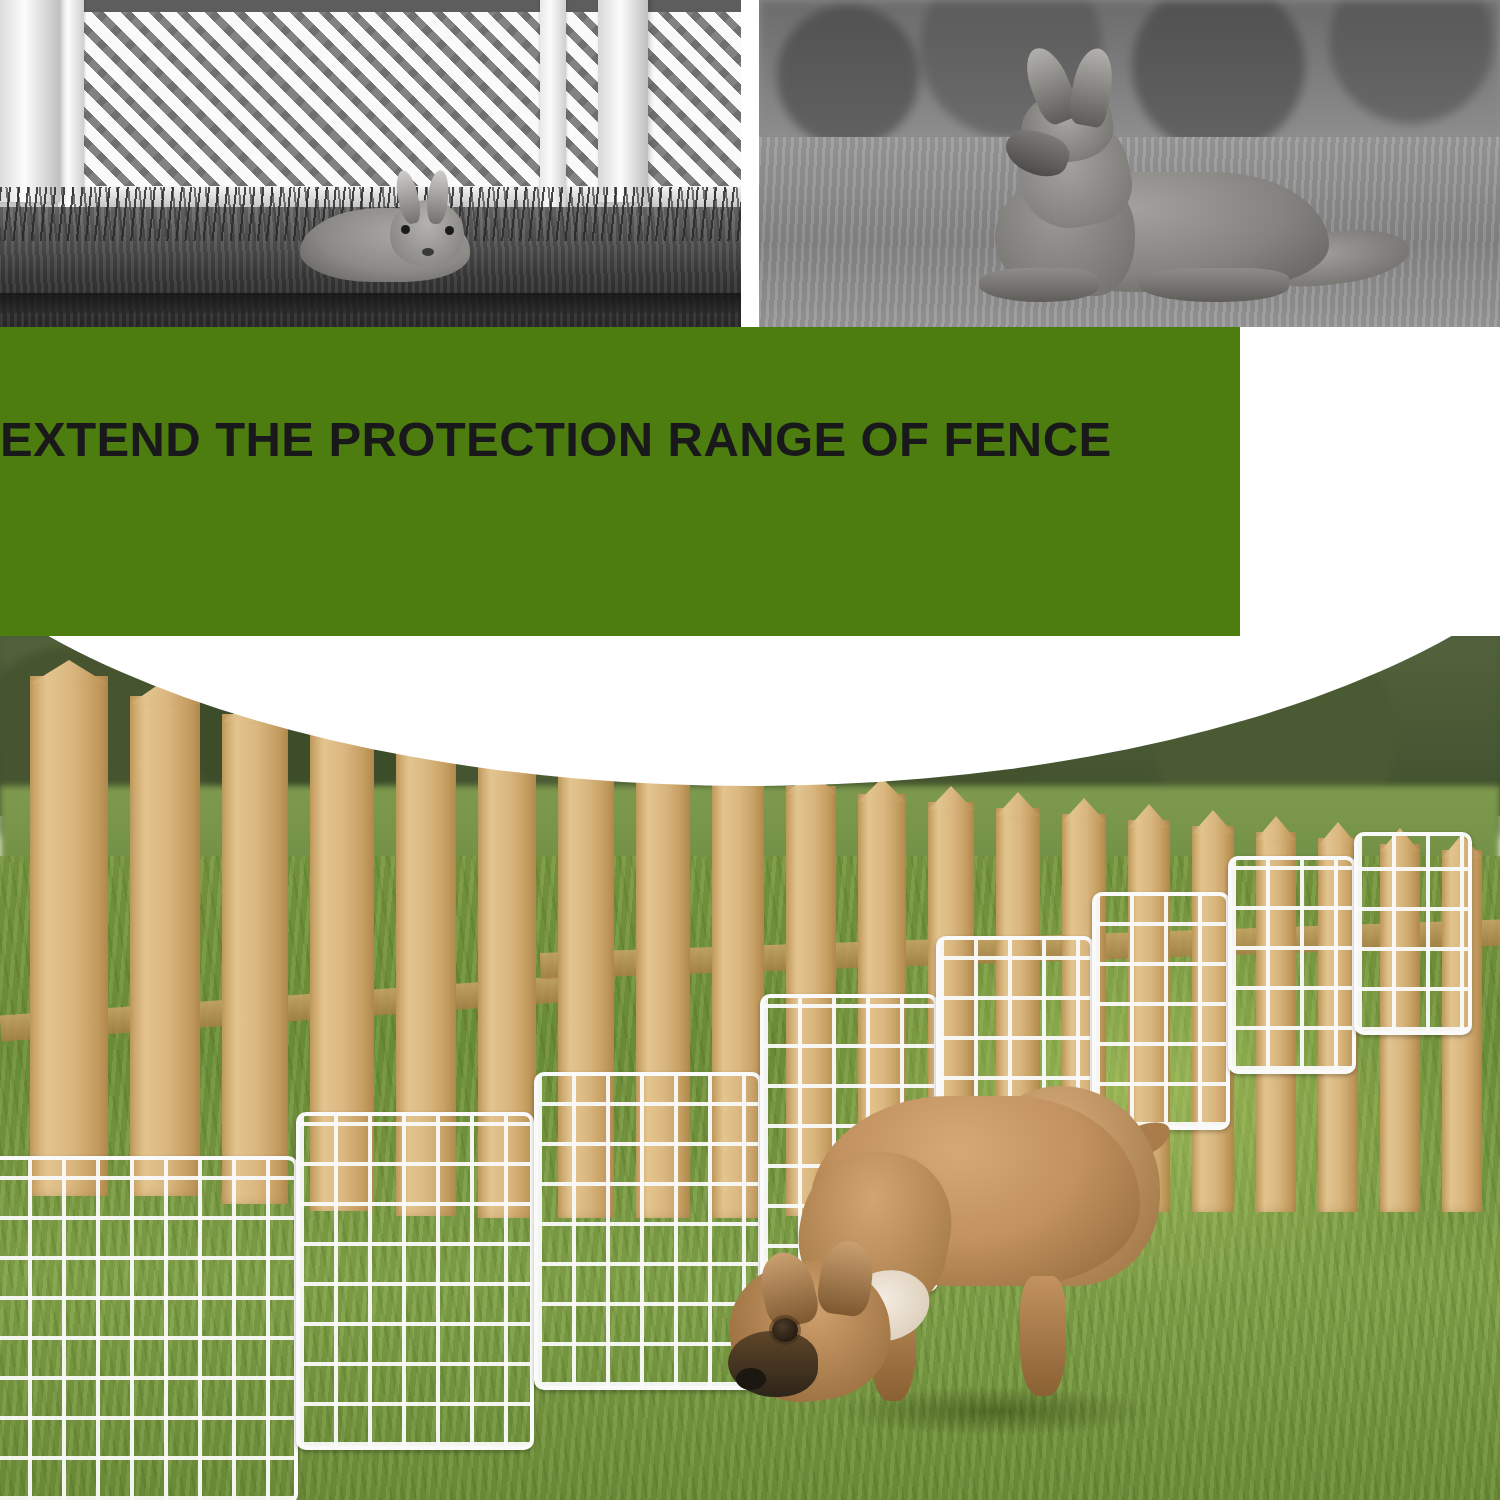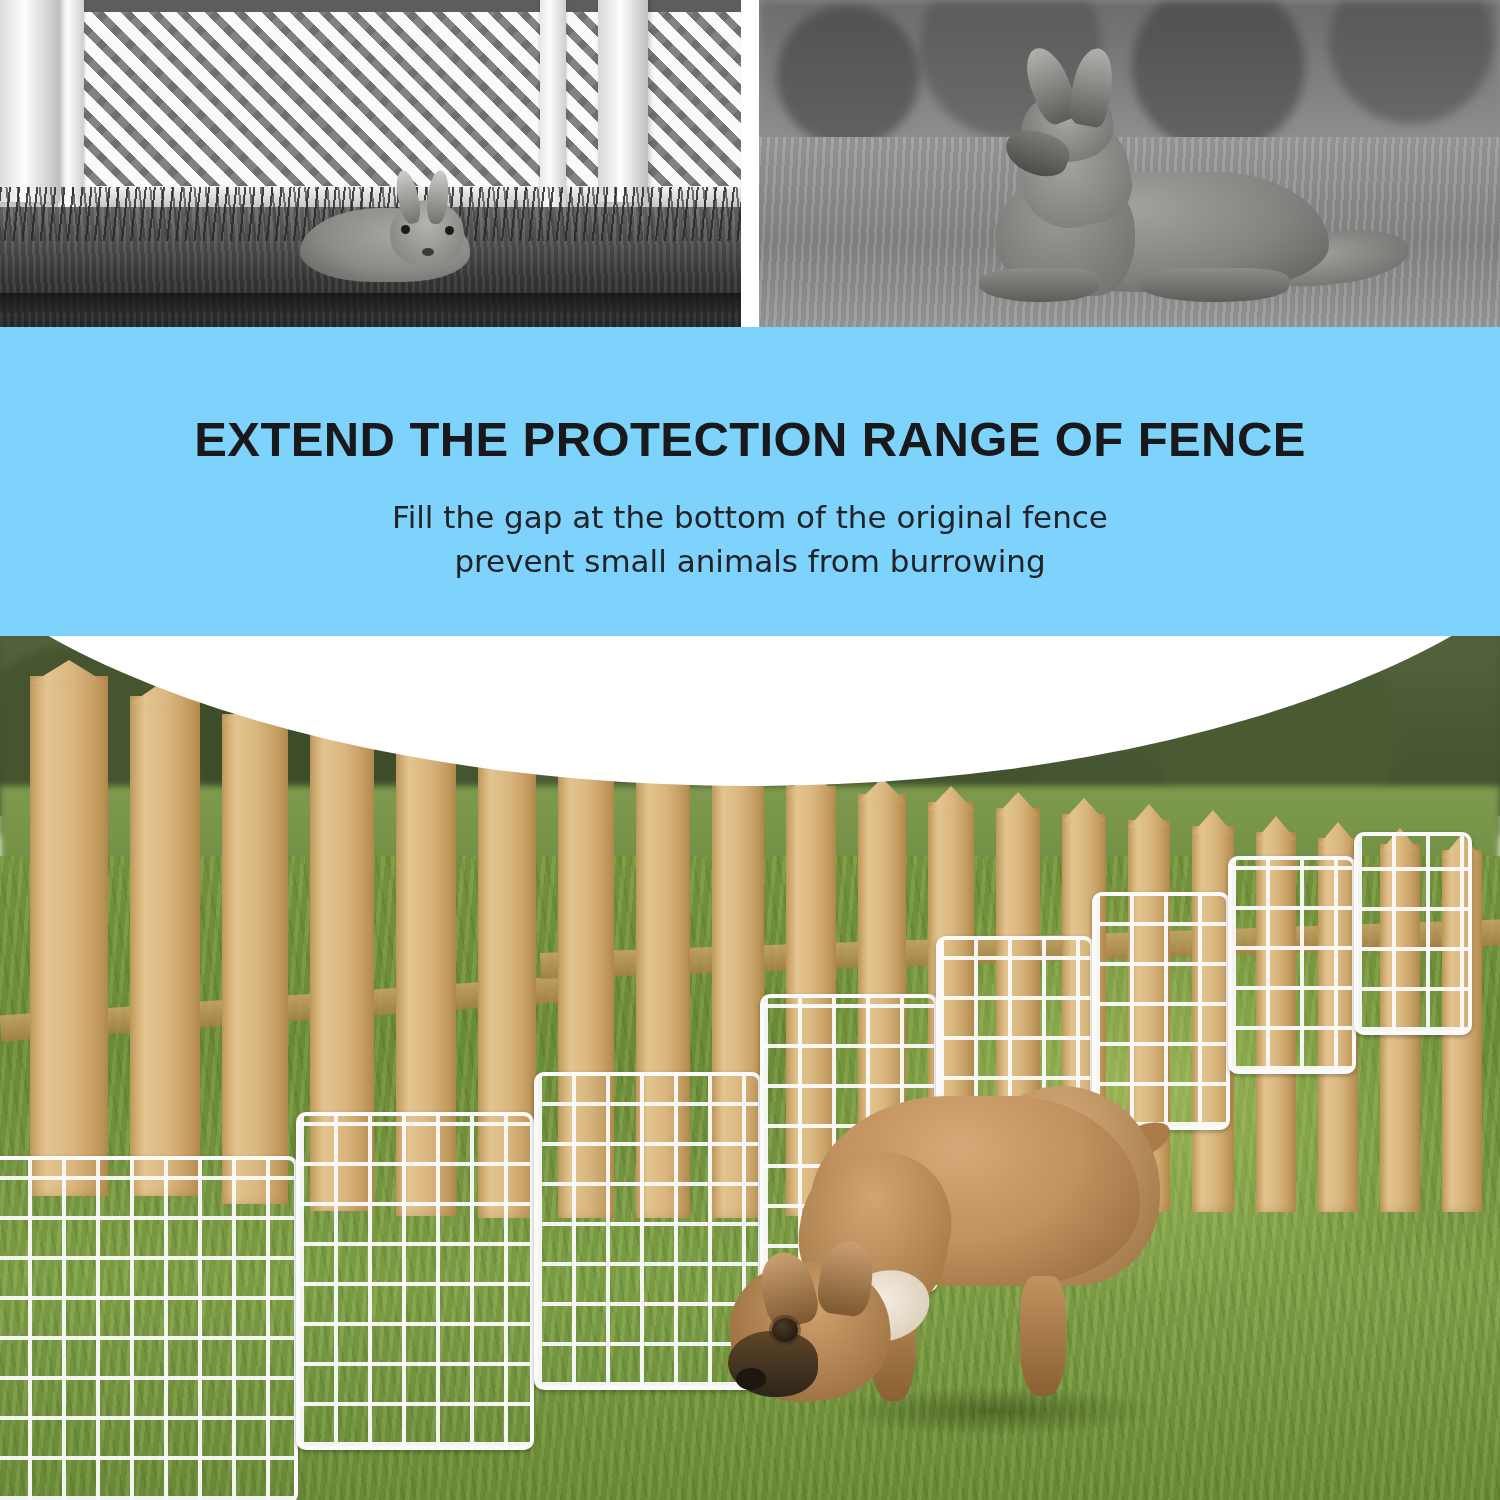--- a/index.html
+++ b/index.html
@@ -225,24 +225,23 @@
     border-radius: 40% 30% 45% 50%;
     background: linear-gradient(180deg,#8e8c88,#5f5d5a);
   }
   .dog-leg.front { left: 10px; }
   .dog-leg.back  { left: 170px; width: 150px; }
 
   
   .text-block {
     position: absolute;
     left: 0; top: 327px;
-    width: 1500px;
+    width: 1240px;
     height: 350px;
-    background: #7dd3fc;
-    text-align: center;
+    background: #4d7c0f;
   }
   .headline {
     margin: 0;
     padding-top: 84px;
     font-size: 49px;
     font-weight: 700;
     letter-spacing: 0.4px;
     color: #19191b;
     font-family: "Liberation Sans", sans-serif;
   }
@@ -471,22 +470,22 @@
           <div class="dog-ear r"></div>
         </div>
       </div>
     </div>
 
   </div>
 
   <div class="text-block">
     <h1 class="headline">EXTEND THE PROTECTION RANGE OF FENCE</h1>
     <p class="subline">
-      <span>Fill the gap at the bottom of the original fence</span><br>
-      <span>prevent small animals from burrowing</span><br>
+      <br>
+      <br>
     </p>
   </div>
 
   <div class="hero">
     <div class="hero-sky"></div>
     <div class="hero-trees"></div>
     <div class="hero-grass-far"></div>
     <div class="hero-lawn"></div>
     <div class="hero-lawn-sun"></div>
 

